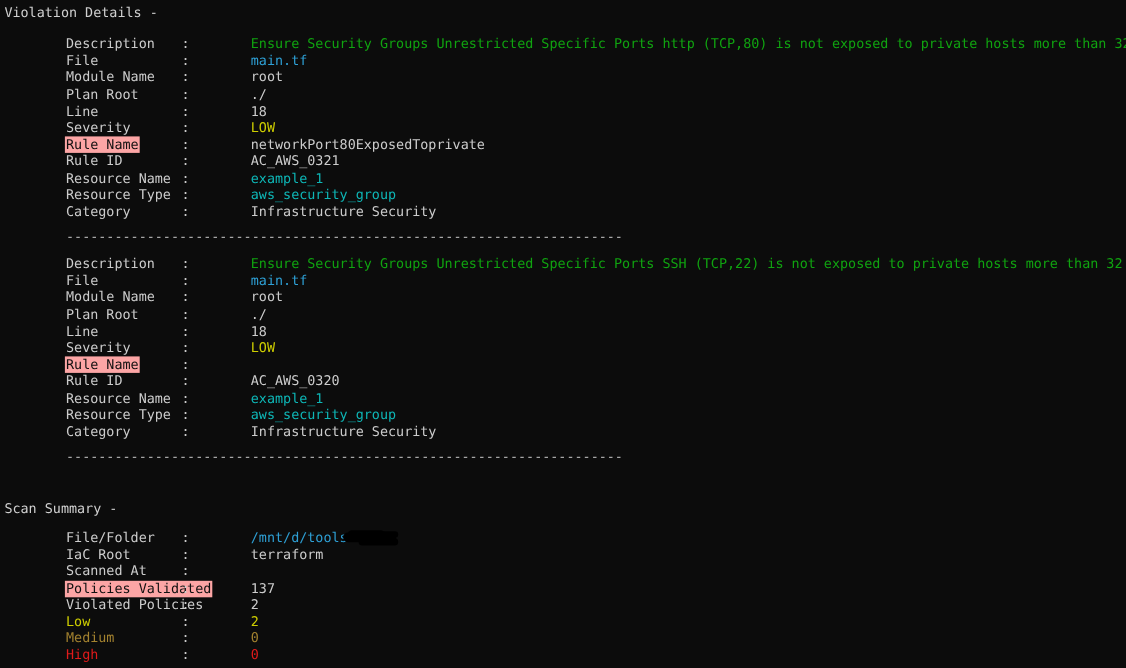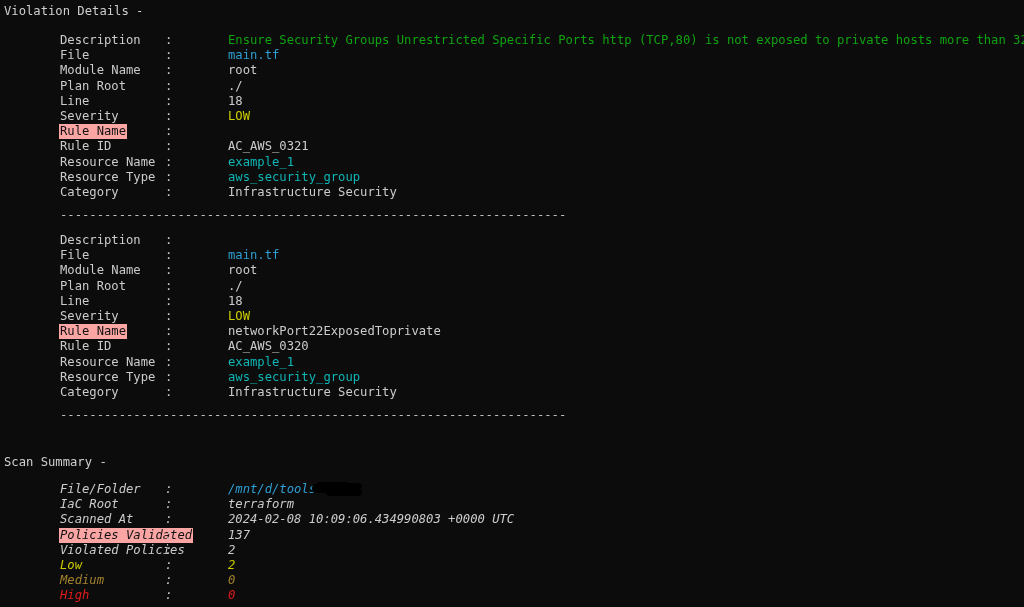--- a/index.html
+++ b/index.html
@@ -124,51 +124,51 @@
 
   <div class="section-header" style="top:4px;">Violation Details -</div>
 
   <div class="block" id="violation-block-0" style="top:33px;">
       <div class="row"><span class="lbl">Description</span><span class="colon">:</span><span class="val c-green">Ensure Security Groups Unrestricted Specific Ports http (TCP,80) is not exposed to private hosts more than 32</span></div>
       <div class="row"><span class="lbl">File</span><span class="colon">:</span><span class="val c-cyan">main.tf</span></div>
       <div class="row"><span class="lbl">Module Name</span><span class="colon">:</span><span class="val c-default">root</span></div>
       <div class="row"><span class="lbl">Plan Root</span><span class="colon">:</span><span class="val c-default">./</span></div>
       <div class="row"><span class="lbl">Line</span><span class="colon">:</span><span class="val c-default">18</span></div>
       <div class="row"><span class="lbl">Severity</span><span class="colon">:</span><span class="val c-yellow">LOW</span></div>
-      <div class="row"><span class="lbl hl">Rule Name</span><span class="colon">:</span></div>
+      <div class="row"><span class="lbl hl">Rule Name</span><span class="colon">:</span><span class="val c-default">networkPort80ExposedToprivate</span></div>
       <div class="row"><span class="lbl">Rule ID</span><span class="colon">:</span><span class="val c-default">AC_AWS_0321</span></div>
       <div class="row"><span class="lbl">Resource Name</span><span class="colon">:</span><span class="val c-teal">example_1</span></div>
       <div class="row"><span class="lbl">Resource Type</span><span class="colon">:</span><span class="val c-teal">aws_security_group</span></div>
       <div class="row"><span class="lbl">Category</span><span class="colon">:</span><span class="val c-default">Infrastructure Security</span></div>
     </div>
 
   <div class="divider" id="divider-0" style="top:208px;">---------------------------------------------------------------------</div>
 
   <div class="block" id="violation-block-1" style="top:233px;">
-      <div class="row"><span class="lbl">Description</span><span class="colon">:</span></div>
+      <div class="row"><span class="lbl">Description</span><span class="colon">:</span><span class="val c-green">Ensure Security Groups Unrestricted Specific Ports SSH (TCP,22) is not exposed to private hosts more than 32</span></div>
       <div class="row"><span class="lbl">File</span><span class="colon">:</span><span class="val c-cyan">main.tf</span></div>
       <div class="row"><span class="lbl">Module Name</span><span class="colon">:</span><span class="val c-default">root</span></div>
       <div class="row"><span class="lbl">Plan Root</span><span class="colon">:</span><span class="val c-default">./</span></div>
       <div class="row"><span class="lbl">Line</span><span class="colon">:</span><span class="val c-default">18</span></div>
       <div class="row"><span class="lbl">Severity</span><span class="colon">:</span><span class="val c-yellow">LOW</span></div>
-      <div class="row"><span class="lbl hl">Rule Name</span><span class="colon">:</span><span class="val c-default">networkPort22ExposedToprivate</span></div>
+      <div class="row"><span class="lbl hl">Rule Name</span><span class="colon">:</span></div>
       <div class="row"><span class="lbl">Rule ID</span><span class="colon">:</span><span class="val c-default">AC_AWS_0320</span></div>
       <div class="row"><span class="lbl">Resource Name</span><span class="colon">:</span><span class="val c-teal">example_1</span></div>
       <div class="row"><span class="lbl">Resource Type</span><span class="colon">:</span><span class="val c-teal">aws_security_group</span></div>
       <div class="row"><span class="lbl">Category</span><span class="colon">:</span><span class="val c-default">Infrastructure Security</span></div>
     </div>
 
   <div class="divider" id="divider-1" style="top:408px;">---------------------------------------------------------------------</div>
 
   <div class="section-header" style="top:455px;">Scan Summary -</div>
 
-  <div class="block" id="scan-summary-block" style="top:482px;font-style:italic;">
+  <div class="block" id="scan-summary-block" style="top:482px;">
       <div class="row"><span class="lbl">File/Folder</span><span class="colon">:</span><span class="val c-cyan">/mnt/d/tools</span></div>
       <div class="row"><span class="lbl">IaC Root</span><span class="colon">:</span><span class="val c-default">terraform</span></div>
-      <div class="row"><span class="lbl">Scanned At</span><span class="colon">:</span><span class="val c-default">2024-02-08 10:09:06.434990803 +0000 UTC</span></div>
+      <div class="row"><span class="lbl">Scanned At</span><span class="colon">:</span></div>
       <div class="row"><span class="lbl hl">Policies Validated</span><span class="colon">:</span><span class="val c-default">137</span></div>
       <div class="row"><span class="lbl">Violated Policies</span><span class="colon">:</span><span class="val c-default">2</span></div>
       <div class="row"><span class="lbl c-yellow">Low</span><span class="colon">:</span><span class="val c-yellow">2</span></div>
       <div class="row"><span class="lbl c-olive">Medium</span><span class="colon">:</span><span class="val c-olive">0</span></div>
       <div class="row"><span class="lbl c-red">High</span><span class="colon">:</span><span class="val c-red">0</span></div>
     </div>
 
   <div class="redaction">
     <div class="b1"></div>
       <div class="b2"></div>

